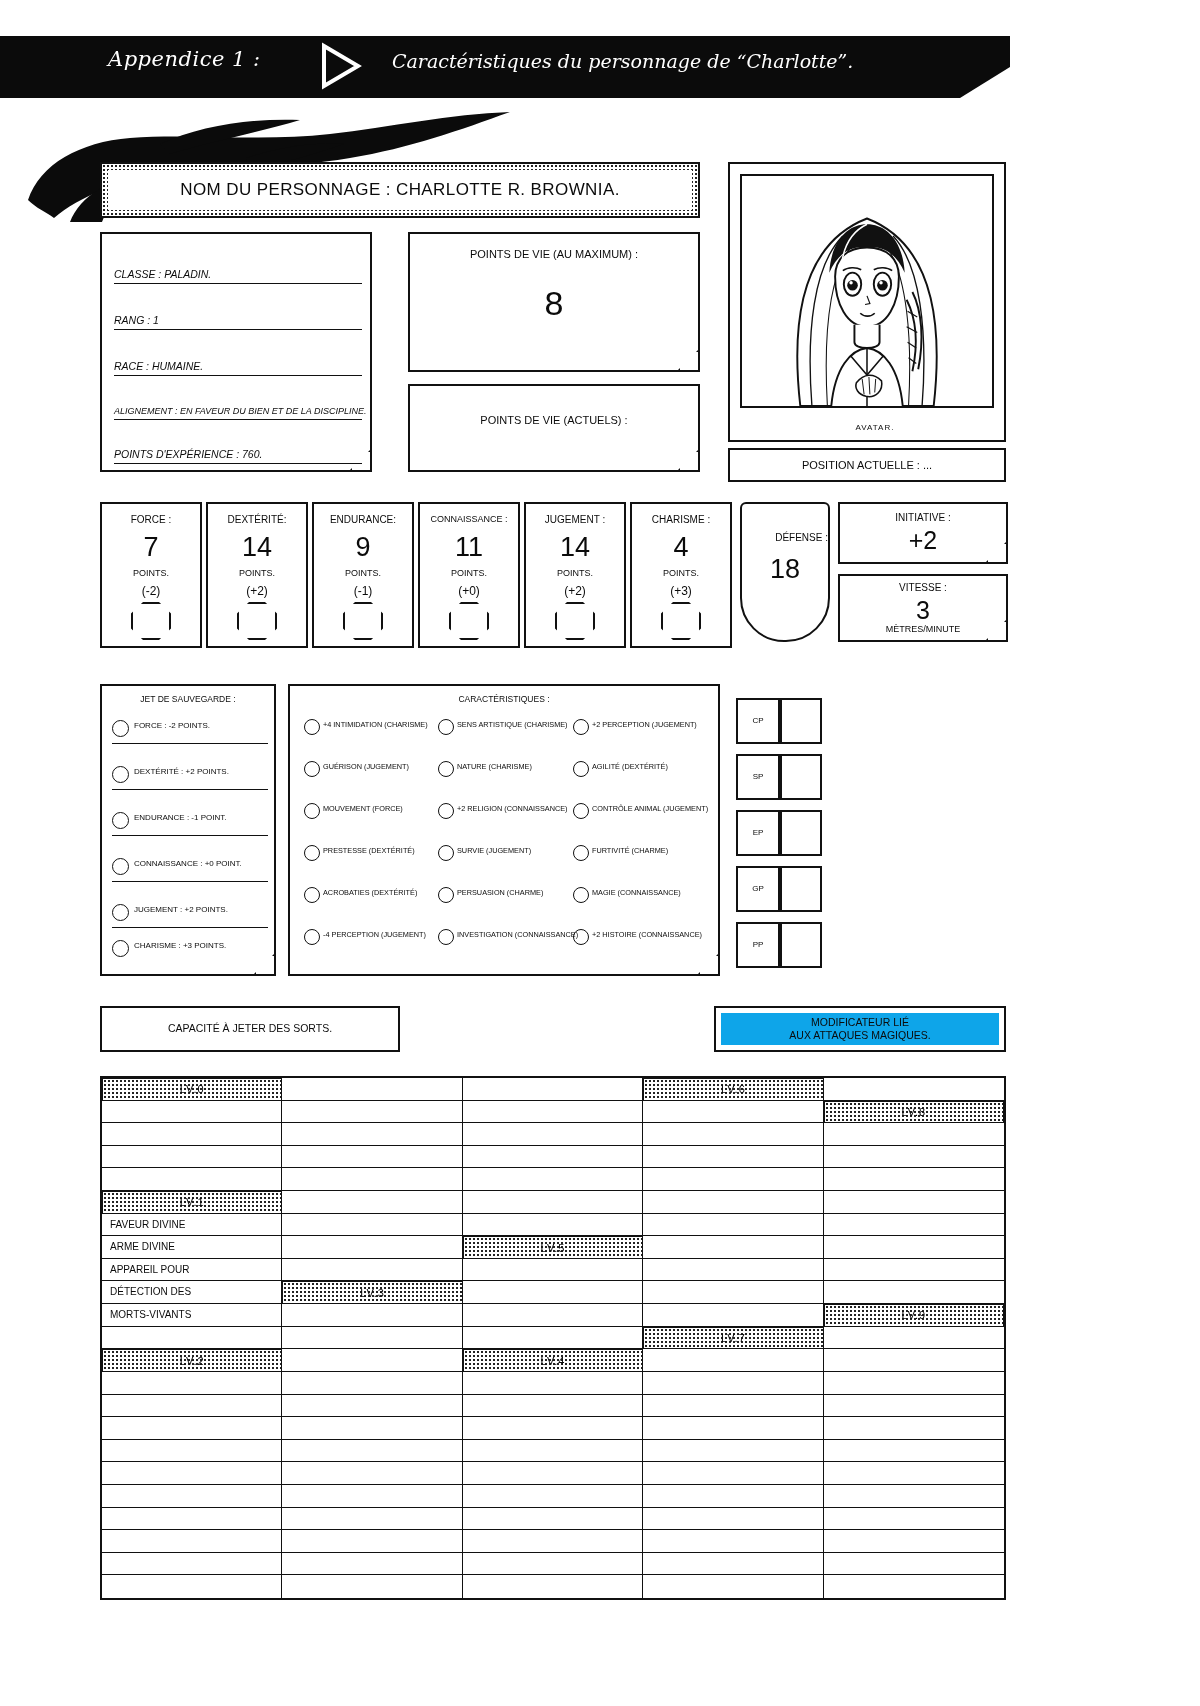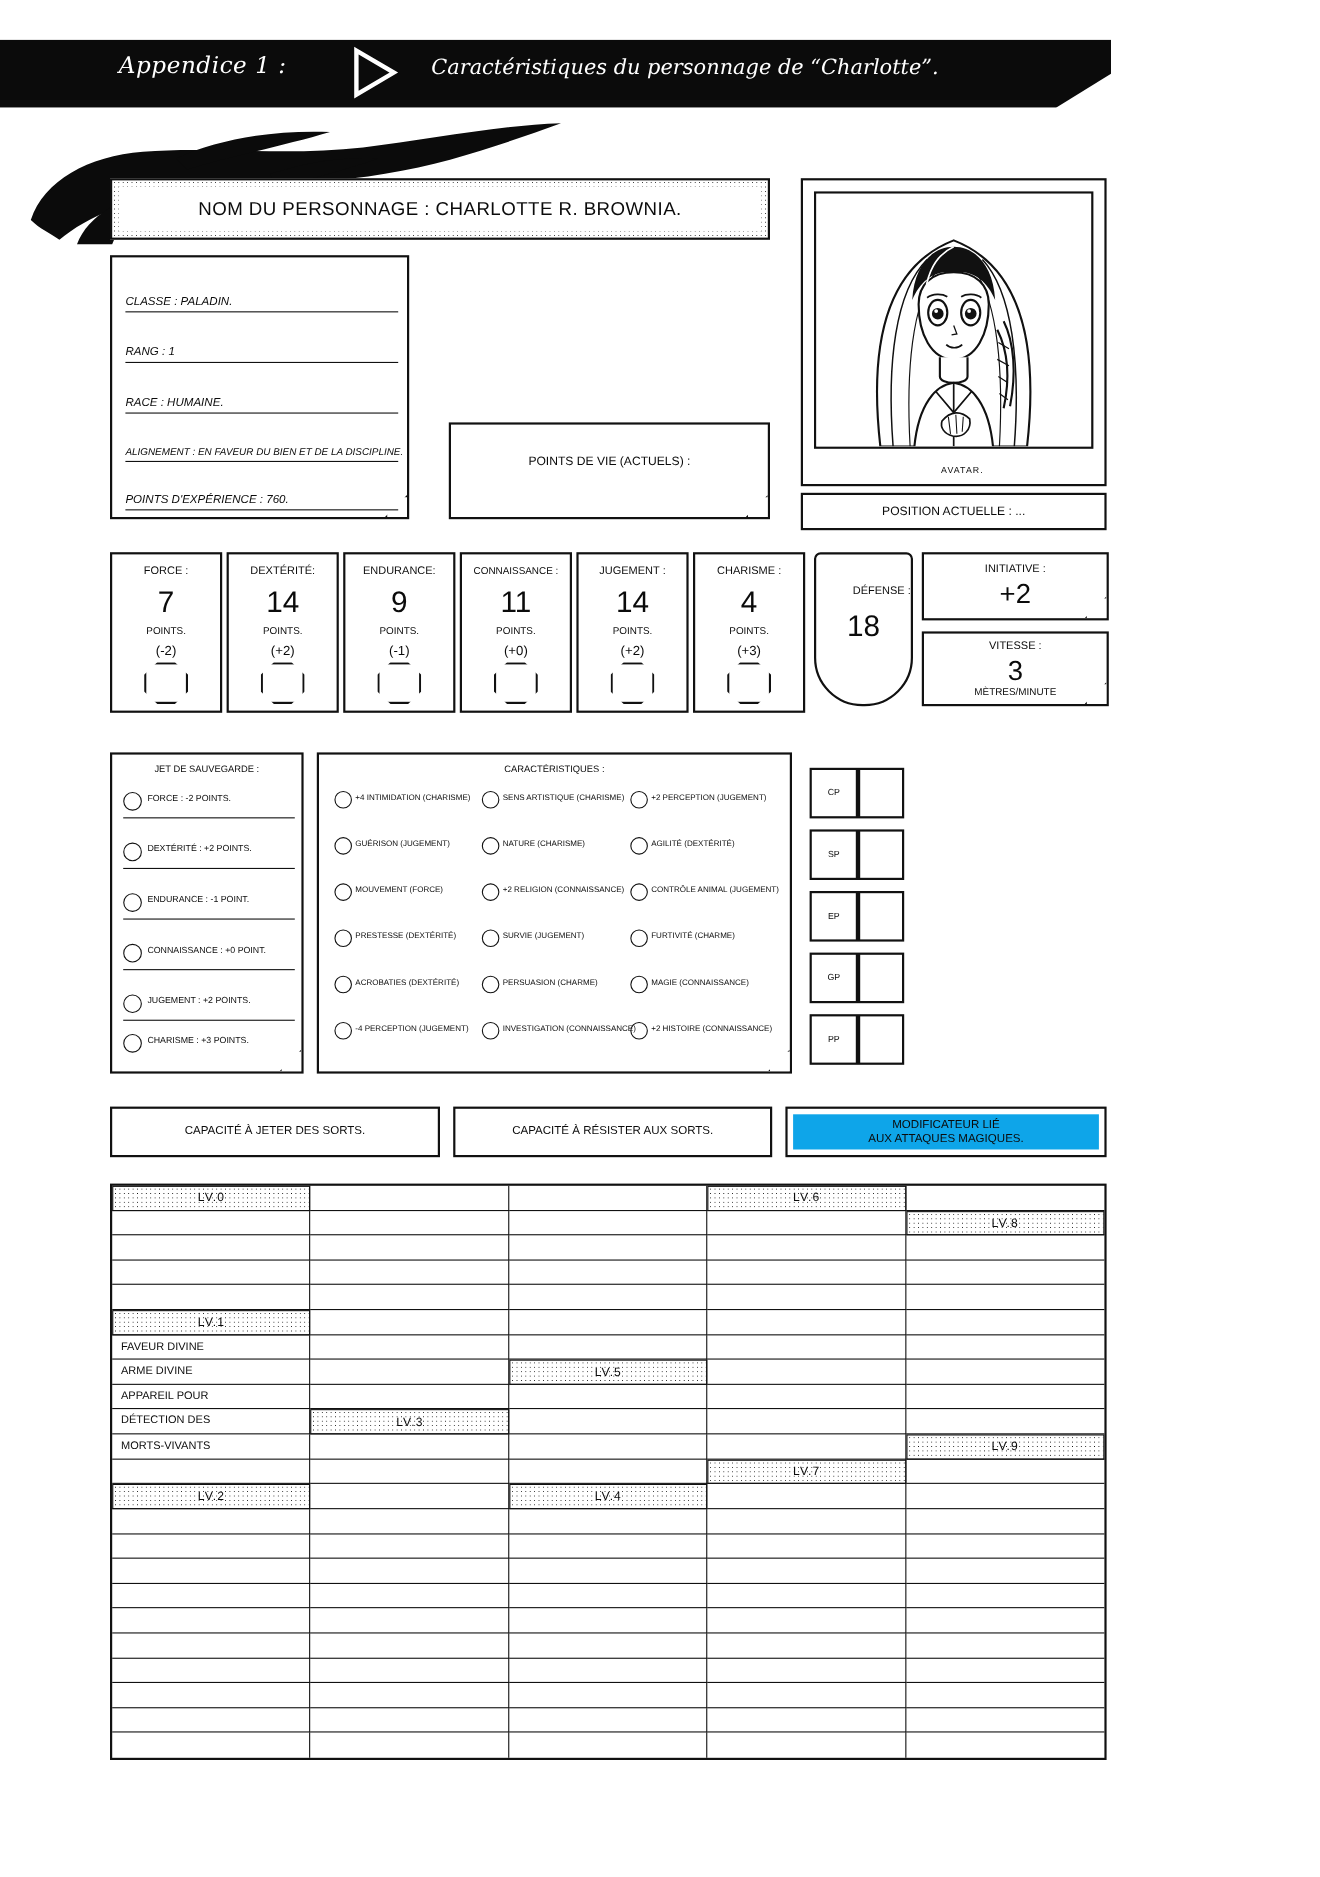--- a/index.html
+++ b/index.html
@@ -183,20 +183,25 @@
 
   <div class="panel" id="ident-panel">
     <div class="corner"></div>
     <div class="ident-line" style="top:34px">CLASSE : PALADIN.</div>
     <div class="ident-line" style="top:80px">RANG : 1</div>
     <div class="ident-line" style="top:126px">RACE : HUMAINE.</div>
     <div class="ident-line" style="top:172px;font-size:9px">ALIGNEMENT : EN FAVEUR DU BIEN ET DE LA DISCIPLINE.</div>
     <div class="ident-line" style="top:214px">POINTS D'EXPÉRIENCE : 760.</div>
   </div>
 
+  <div class="panel" id="hp-max-panel">
+    <div class="corner"></div>
+    <div id="hp-max-label">POINTS DE VIE (AU MAXIMUM) :</div>
+    <div id="hp-max-value">8</div>
+  </div>
   <div class="panel" id="hp-cur-panel">
     <div class="corner"></div>
     <div id="hp-cur-label">POINTS DE VIE (ACTUELS) :</div>
   </div>
 
   <div class="panel" id="avatar-panel">
     <div id="avatar-frame">
       <svg viewBox="0 0 258 238" width="100%" height="100%">
         <rect x="0" y="0" width="258" height="238" fill="#ffffff"></rect>
 
@@ -438,23 +443,20 @@
     <div class="coin-box" style="left:780px;top:866px"></div>
     <div class="coin-row" style="left:736px;top:922px">
         <span class="lbl">PP</span>
       </div>
     <div class="coin-box" style="left:780px;top:922px"></div>
   </div>
 
 
   <div class="spellhdr hatch" style="left:100px;top:1006px;width:300px;height:46px">
     <div class="t" style="background:#fff;margin:5px">CAPACITÉ À JETER DES SORTS.</div>
-  </div>
-  <div class="spellhdr hatch" style="left:412px;top:1006px;width:290px;height:46px">
-    <div class="t" style="background:#fff;margin:5px">CAPACITÉ À RÉSISTER AUX SORTS.</div>
   </div>
   <div class="spellhdr hatch" style="left:714px;top:1006px;width:292px;height:46px">
     <div class="t" style="background:#0ea5e9;margin:5px;white-space:pre-line">MODIFICATEUR LIÉ
 AUX ATTAQUES MAGIQUES.</div>
   </div>
 
   <div id="spellgrid">
       <div class="gcell" style="left: 0px; top: 0px; width: 180.4px; height: 22.6087px;"></div>
       <div class="gcell" style="left: 180.4px; top: 0px; width: 180.4px; height: 22.6087px;"></div>
       <div class="gcell" style="left: 360.8px; top: 0px; width: 180.4px; height: 22.6087px;"></div>

